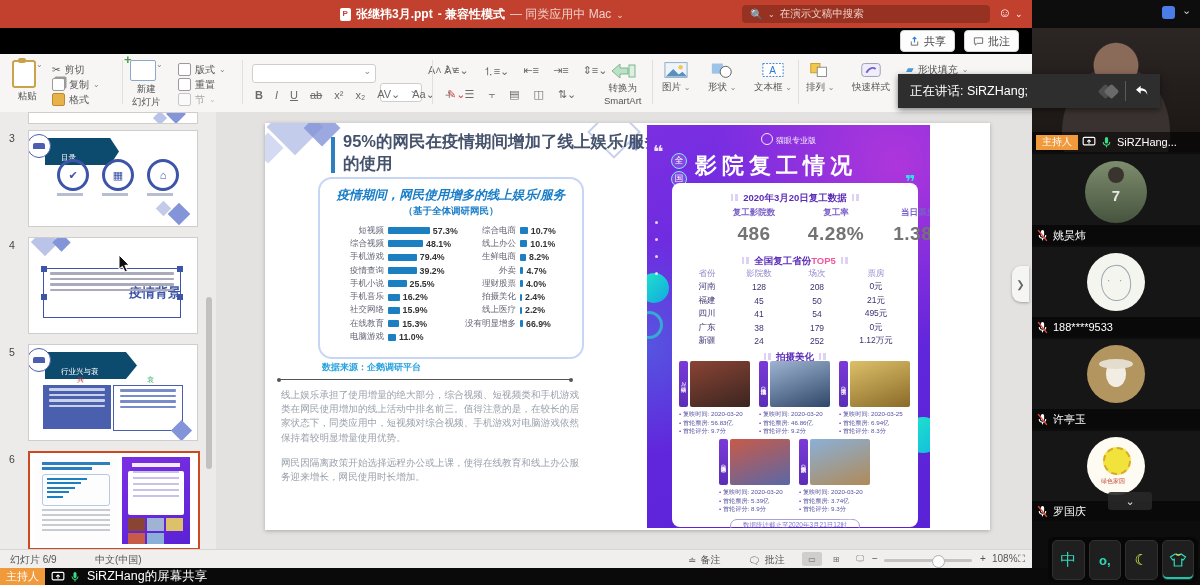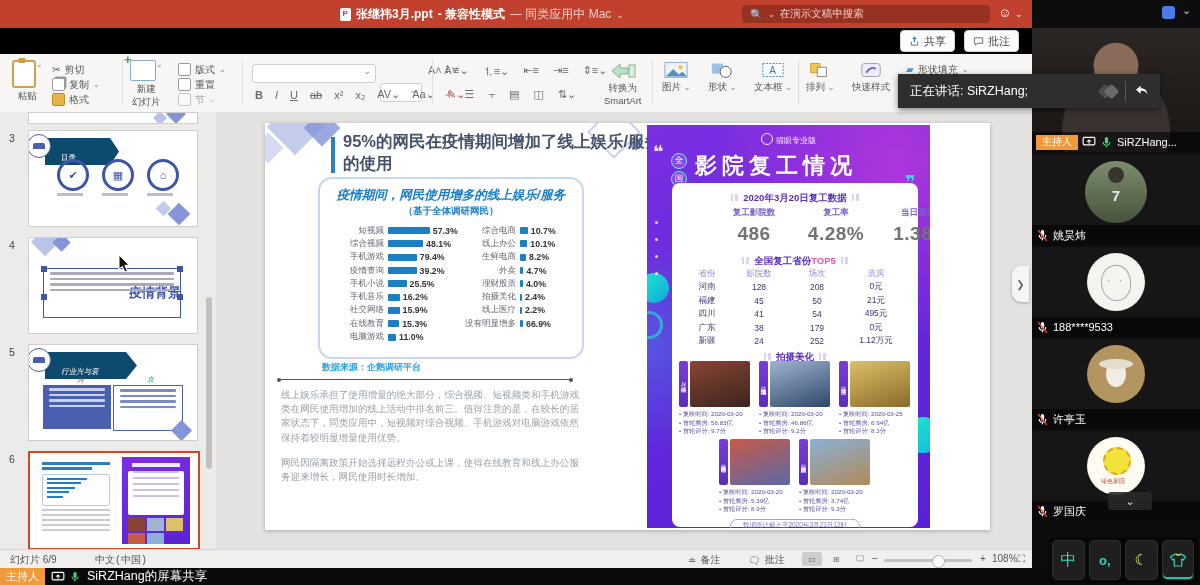--- a/index.html
+++ b/index.html
@@ -435,21 +435,21 @@
             <div class="mini-line"></div>
             <div class="mini-line"></div>
             <div class="mini-line"></div>
             <div style="position: absolute; width: 6px; height: 6px; background: rgb(60, 85, 168); top: -3px; left: -3px;"></div>
             <div style="position: absolute; width: 6px; height: 6px; background: rgb(60, 85, 168); top: -3px; right: -3px;"></div>
             <div style="position: absolute; width: 6px; height: 6px; background: rgb(60, 85, 168); left: -3px; top: auto;"></div>
             <div style="position: absolute; width: 6px; height: 6px; background: rgb(60, 85, 168); right: -3px; top: auto;"></div>
           </div>
         </div>
         <div class="thumb-num" style="top: 234px;">5</div>
-        <div class="thumb-card" style="top: 232px; height: 95px; font-style: italic;">
+        <div class="thumb-card" style="top: 232px; height: 95px;">
           <div class="t-banner" style="left: 16px; width: 64px;">行业兴与衰</div>
           <div class="t-banner-circ"></div>
           <div style="position: absolute; left: 48px; top: 30px; font-size: 7px; color: rgb(192, 57, 43);">兴</div>
           <div style="position: absolute; left: 118px; top: 30px; font-size: 7px; color: rgb(39, 174, 96);">衰</div>
           <div style="position: absolute; left: 14px; top: 40px; width: 68px; height: 44px; background: rgb(74, 95, 174);">
             <div class="mini-line" style="background: rgb(201, 208, 234);"></div>
             <div class="mini-line" style="background: rgb(201, 208, 234);"></div>
             <div class="mini-line" style="background: rgb(201, 208, 234);"></div>
             <div class="mini-line" style="background: rgb(201, 208, 234);"></div>
           </div>
@@ -756,21 +756,21 @@
   </div>
 
   <div class="abs handle">❯</div>
 
   <svg class="abs cursor" width="15" height="20" viewBox="0 0 15 20">
     <path d="M1 1l10 10-4.2.4 2.6 5.4-2.4 1.2-2.6-5.6L1 15z" fill="#111" stroke="#fff" stroke-width="1"></path>
   </svg>
 
   <div class="abs statusrow">
     <span class="item" style="left:10px;">幻灯片 6/9</span>
-    <span class="item" style="left:95px;font-family:Liberation Mono, monospace;">中文(中国)</span>
+    <span class="item" style="left:95px;">中文(中国)</span>
     <span class="item" style="left:688px;">
         <span>≐</span>
         <span>备注</span>
       </span>
     <span class="item" style="left:748px;">
         <span>🗨</span>
         <span>批注</span>
       </span>
     <span class="viewbtn sel" style="left:802px;">▭</span>
     <span class="viewbtn" style="left:826px;">⊞</span>

